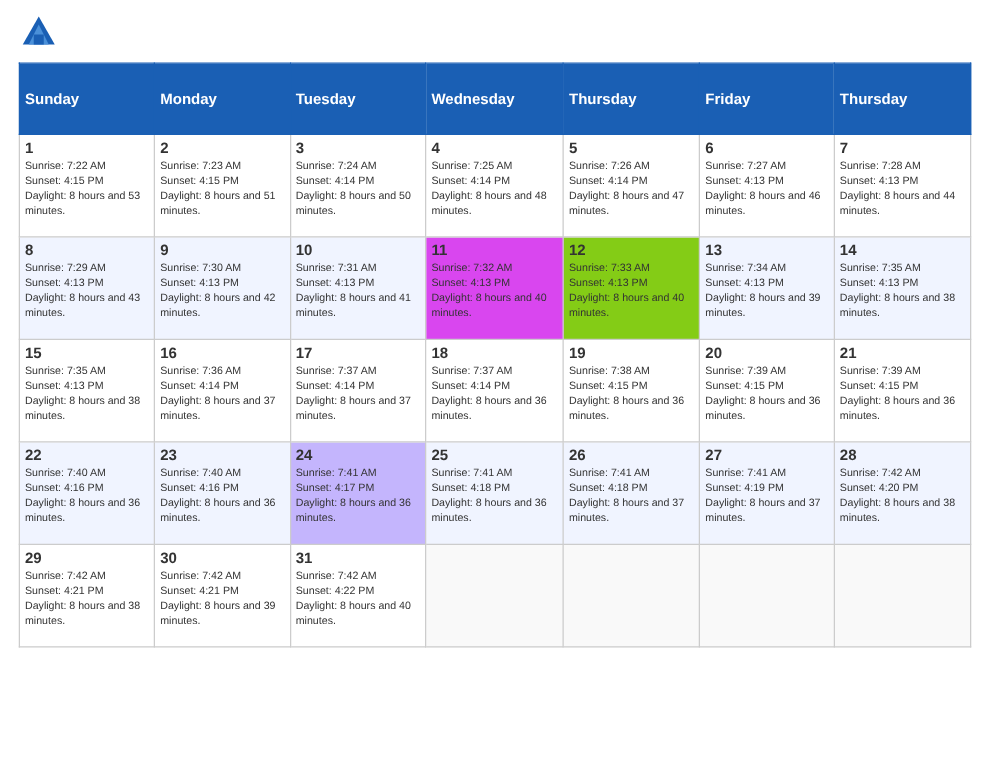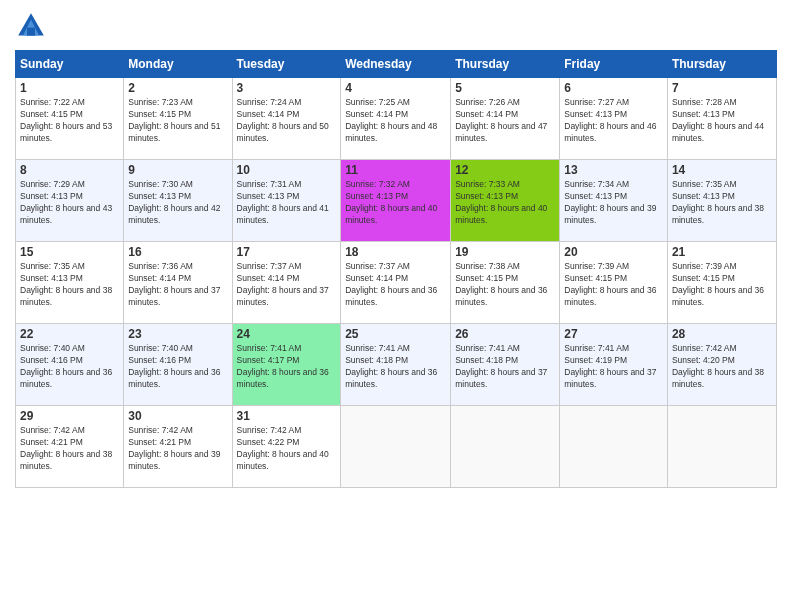--- a/index.html
+++ b/index.html
@@ -54,21 +54,21 @@
     }
     .calendar {
       width: 100%;
       border-collapse: collapse;
     }
     .calendar th {
       background: #1a5fb4;
       color: #fff;
       font-size: 12px;
       font-weight: bold;
-      padding: 6px 4px;
+      padding: 21px 4px;
       text-align: left;
       border: 1px solid #1a5fb4;
     }
     .calendar td {
       vertical-align: top;
       border: 1px solid #ccc;
       padding: 3px 4px;
       font-size: 9px;
       color: #333;
       width: 113px;
@@ -312,21 +312,21 @@
         </div>
           </td>
           <td style="background: rgb(240, 244, 255);">
             <span class="day-num">23</span>
         <div class="day-info">
           Sunrise: 7:40 AM<br>
           Sunset: 4:16 PM<br>
           Daylight: 8 hours and 36 minutes.
         </div>
           </td>
-          <td style="background: #86efac;">
+          <td style="background: #c4b5fd;">
             <span class="day-num">24</span>
         <div class="day-info">
           Sunrise: 7:41 AM<br>
           Sunset: 4:17 PM<br>
           Daylight: 8 hours and 36 minutes.
         </div>
           </td>
           <td style="background: rgb(240, 244, 255);">
             <span class="day-num">25</span>
         <div class="day-info">

